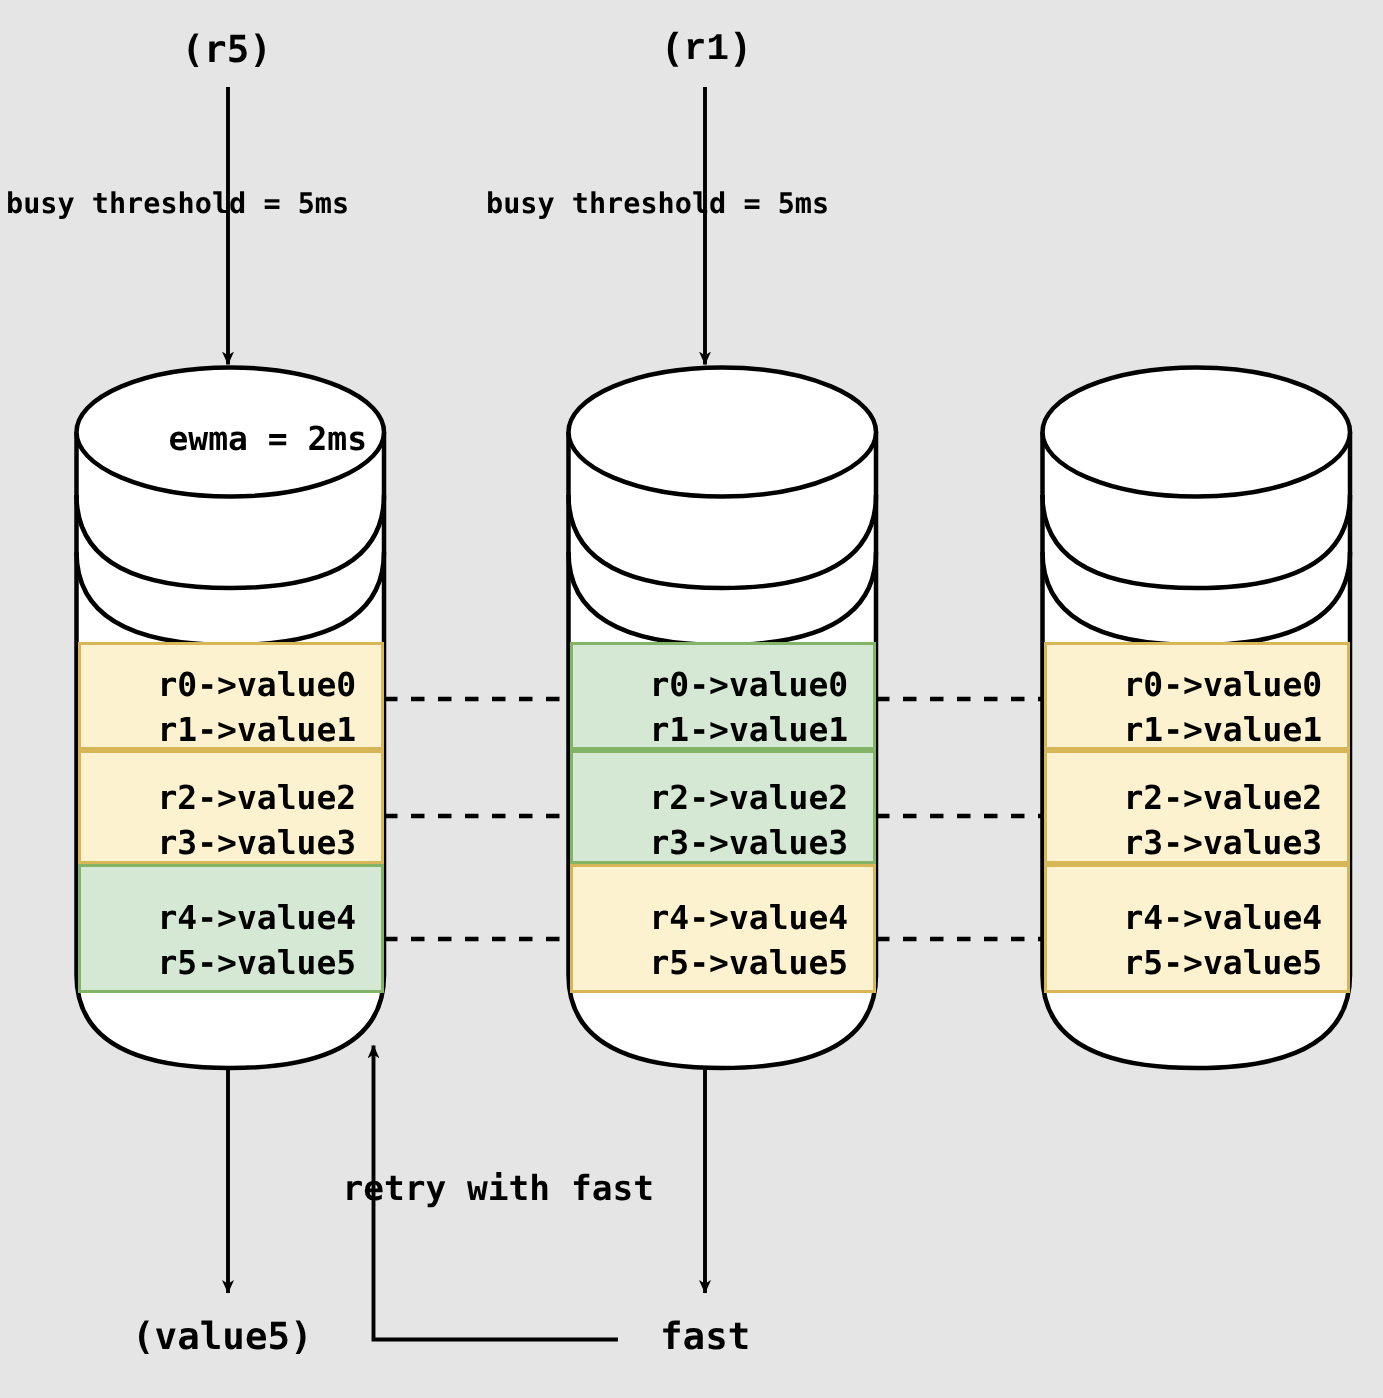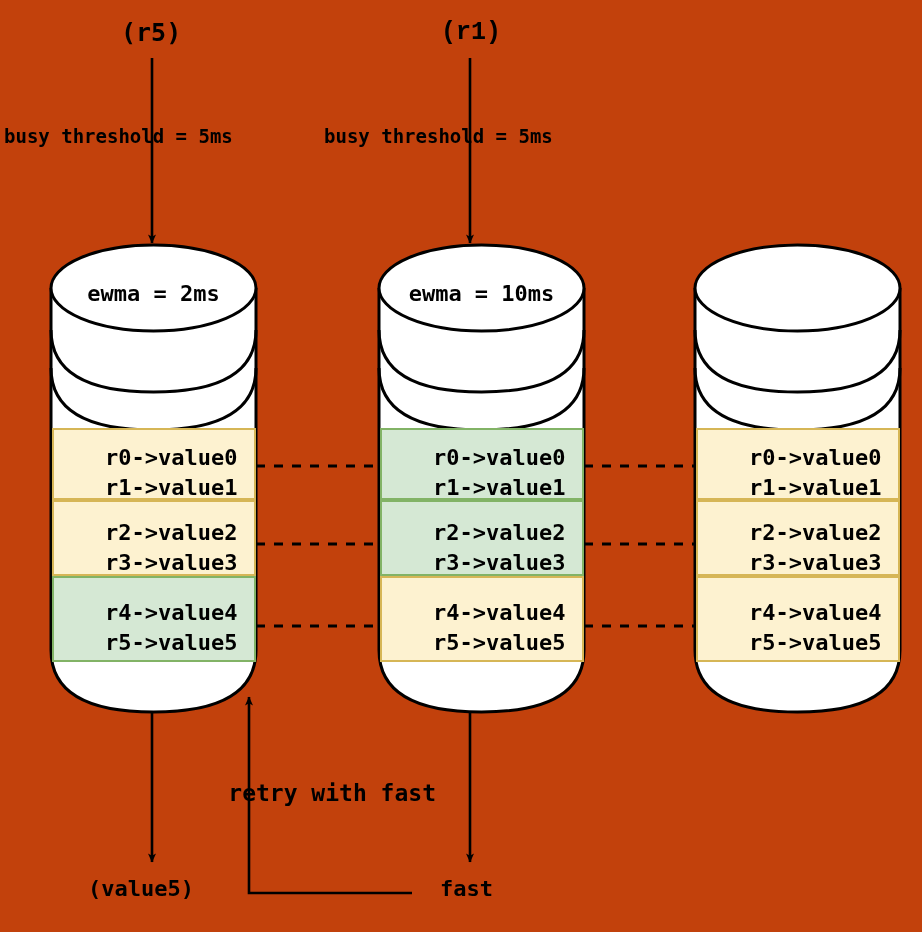--- a/index.html
+++ b/index.html
@@ -7,21 +7,21 @@
     padding: 0;
     background: #ffffff;
   }
   body {
     font-family: "DejaVu Sans Mono", "Liberation Mono", monospace;
   }
   #stage {
     position: relative;
     width: 922px;
     height: 932px;
-    background: #c2410c;
+    background: #e5e5e5;
     overflow: hidden;
   }
   #svg-layer {
     position: absolute;
     left: 0;
     top: 0;
     width: 922px;
     height: 932px;
   }
   .lbl {
@@ -34,28 +34,29 @@
   }
   .top-token {
     font-size: 25px;
   }
   .thresh {
     font-size: 19px;
   }
   .ewma {
     font-size: 22px;
     text-align: center;
+    padding-left: 25px;
   }
   .rowtxt {
     font-size: 22px;
     line-height: 30px;
     margin-left: 26px;
   }
   .bottom-token {
-    font-size: 22px;
+    font-size: 25px;
     text-align: center;
   }
   .retry-note {
     font-size: 23px;
     line-height: 30px;
     text-align: right;
   }
 </style>
 </head>
 <body>
@@ -121,21 +122,20 @@
     </g>
   </svg>
 
   <div class="lbl top-token" style="left:121px; top:20px;">(r5)</div>
   <div class="lbl top-token" style="left:441px; top:20px;font-family:Liberation Mono, monospace;">(r1)</div>
 
   <div class="lbl thresh" style="left:4px; top:127px;">busy threshold = 5ms</div>
   <div class="lbl thresh" style="left:324px; top:127px;">busy threshold = 5ms</div>
 
   <div class="lbl ewma" style="left:51px; top:283px; width:205px;">ewma = 2ms</div>
-  <div class="lbl ewma" style="left:379px; top:283px; width:205px;">ewma = 10ms</div>
 
   <div class="kv-box" id="L0" style="position: absolute; left: 52px; top: 428px; width: 204px; height: 72px; box-sizing: border-box; border: 2px solid rgb(214, 182, 86); background: rgb(253, 242, 208);">
     <div class="lbl rowtxt" style="left:25px; top:13px;">r0-&gt;value0</div>
     <div class="lbl rowtxt" style="left:25px; top:43px;">r1-&gt;value1</div>
   </div>
   <div class="kv-box" id="L1" style="position: absolute; left: 52px; top: 500px; width: 204px; height: 76px; box-sizing: border-box; border: 2px solid rgb(214, 182, 86); background: rgb(253, 242, 208);">
     <div class="lbl rowtxt" style="left:25px; top:16px;">r2-&gt;value2</div>
     <div class="lbl rowtxt" style="left:25px; top:46px;">r3-&gt;value3</div>
   </div>
   <div class="kv-box" id="L2" style="position: absolute; left: 52px; top: 576px; width: 204px; height: 86px; box-sizing: border-box; border: 2px solid rgb(130, 179, 102); background: rgb(213, 232, 212);">

